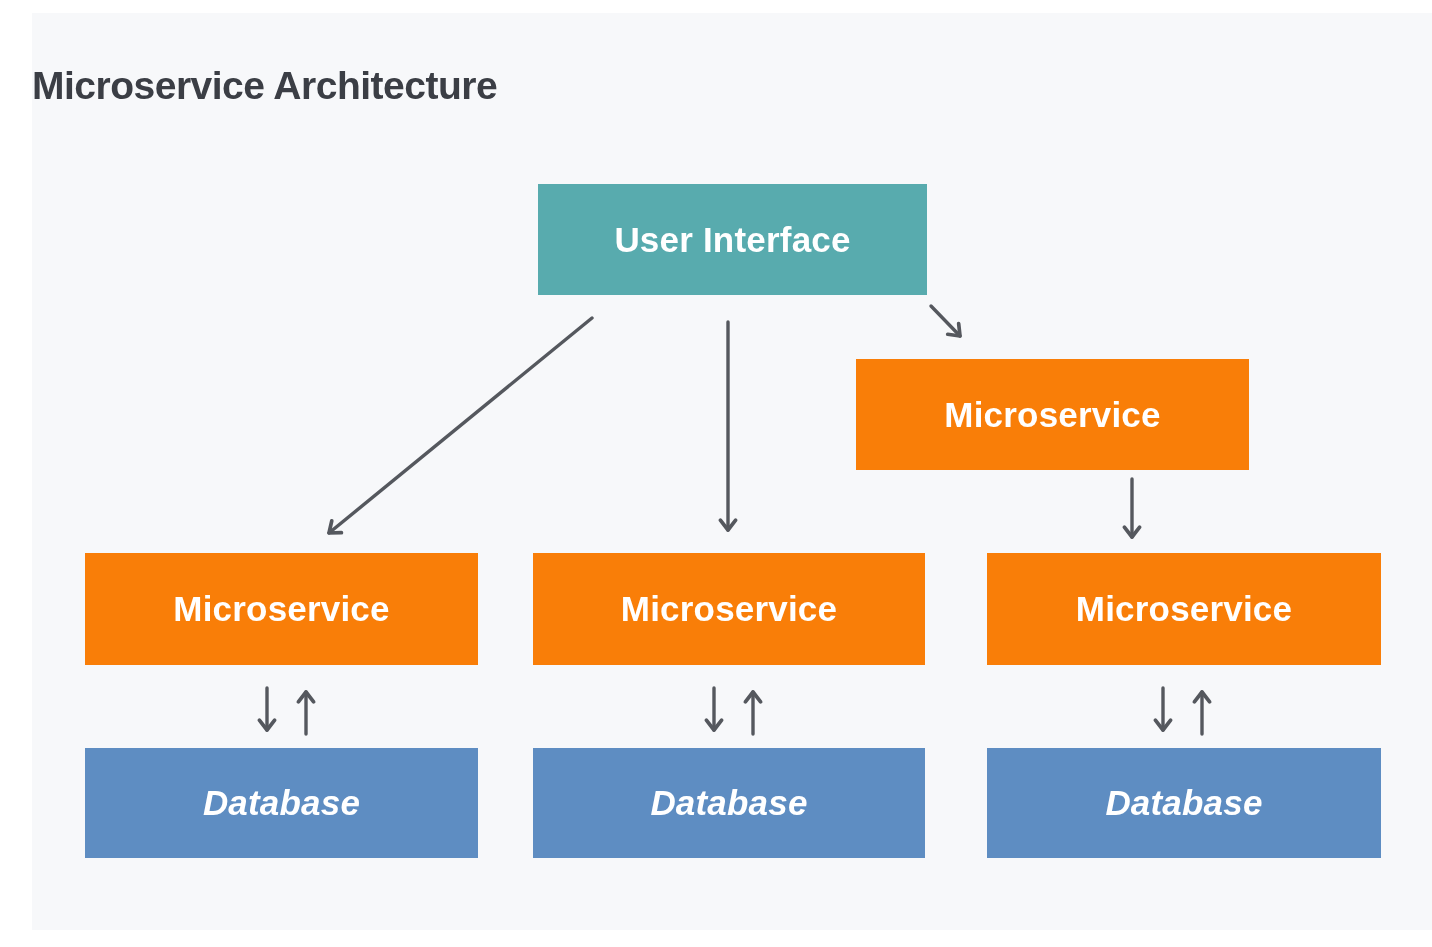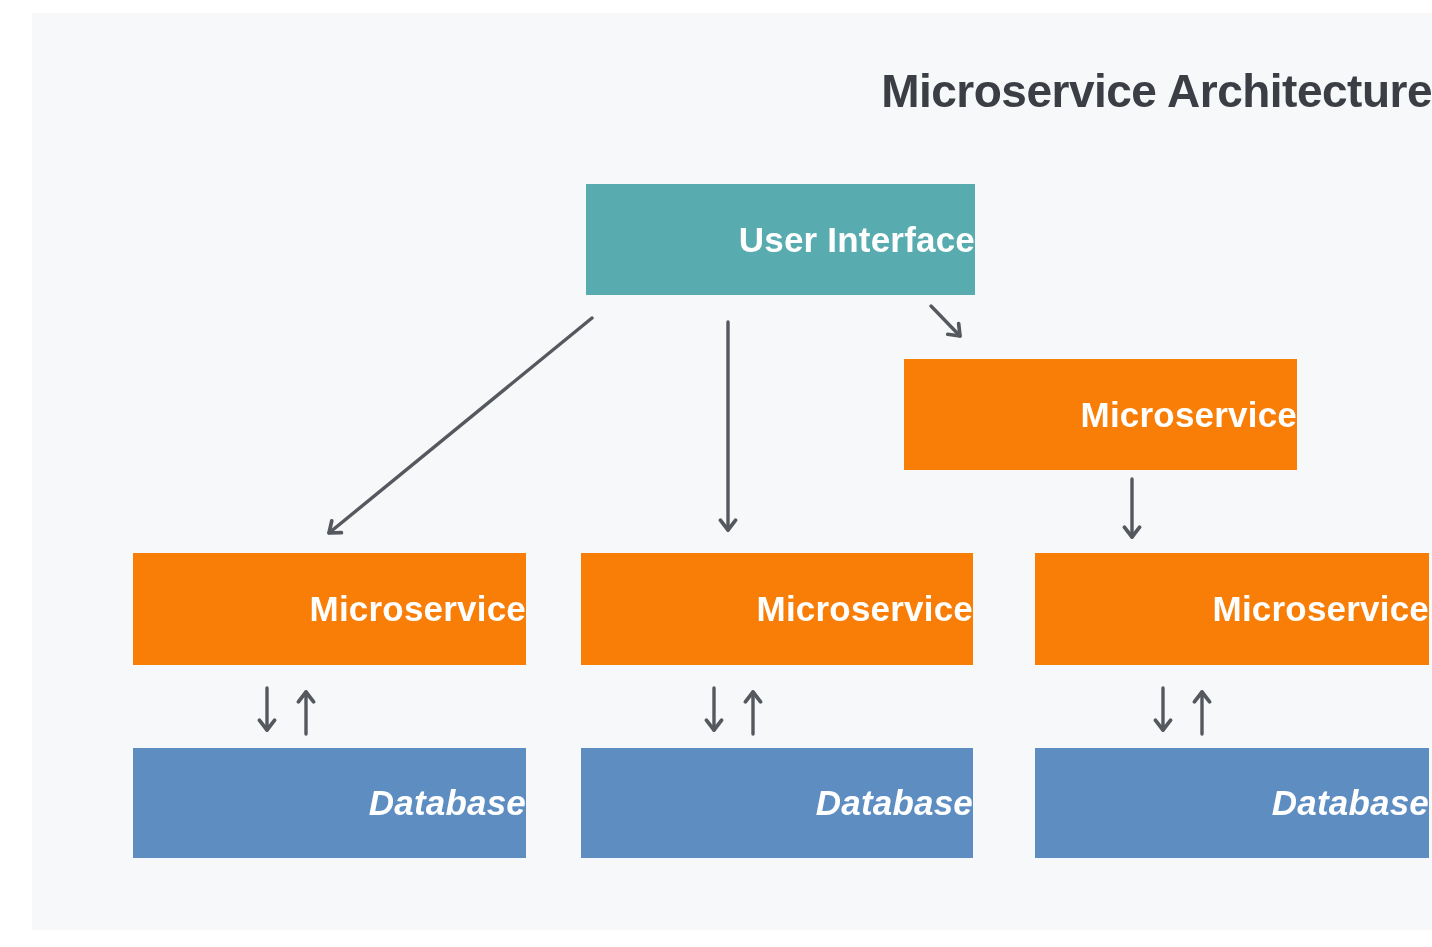--- a/index.html
+++ b/index.html
@@ -20,36 +20,35 @@
     top: 13px;
     width: 1400px;
     height: 917px;
     background: var(--panel-background, #f7f8fa);
   }
   .diagram-title {
     position: absolute;
     left: 32px;
     top: 64px;
     width: 1400px;
-    text-align: right;
-    font-size: 46px;
+    text-align: left;
+    font-size: 39px;
     font-weight: 700;
     letter-spacing: -0.5px;
     color: var(--title-text, #3b3e45);
   }
   .node {
     position: absolute;
     display: flex;
     align-items: center;
-    justify-content: flex-end;
+    justify-content: center;
     color: var(--box-text, #ffffff);
     font-size: 35px;
     font-weight: 700;
     letter-spacing: 0.2px;
-    margin-left: 48px;
   }
   .node-teal   { background: var(--teal, #58abae); }
   .node-orange { background: var(--orange, #f97e08); }
   .node-blue   { background: var(--blue, #5e8dc2); font-style: italic; }
 
   .node-ui    { left: 538px; top: 184px; width: 389px; height: 111px; }
   .node-ms-tr { left: 856px; top: 359px; width: 393px; height: 111px; }
   .node-ms-l  { left: 85px;  top: 553px; width: 393px; height: 112px; }
   .node-ms-m  { left: 533px; top: 553px; width: 392px; height: 112px; }
   .node-ms-r  { left: 987px; top: 553px; width: 394px; height: 112px; }

